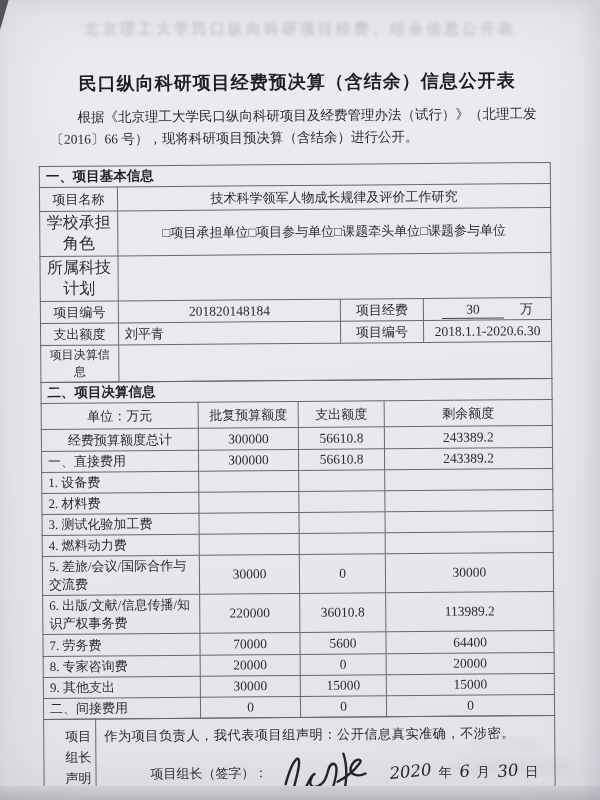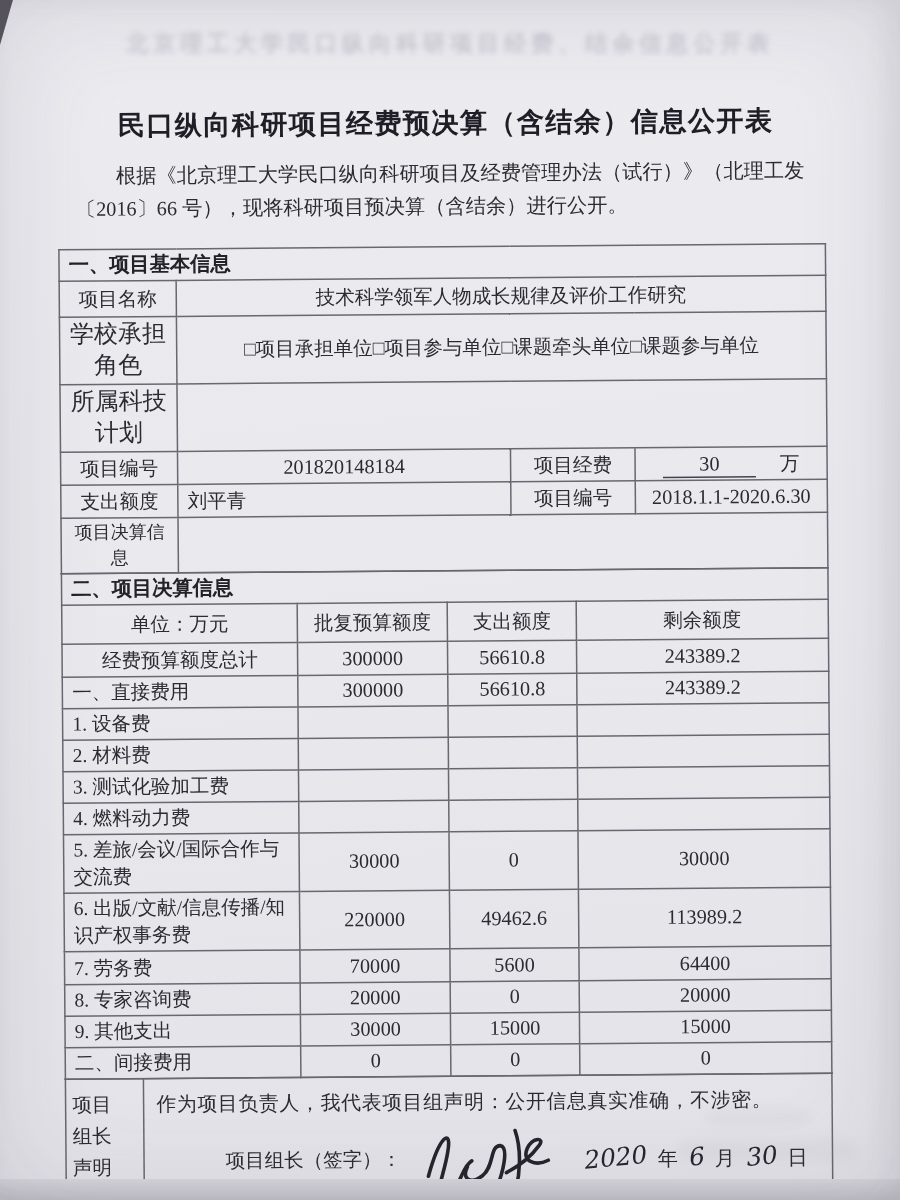--- a/index.html
+++ b/index.html
@@ -58,21 +58,21 @@
   .num { text-align:center; font-family:"Liberation Serif", serif; font-size:13.5px; }
   .h24 { height:24px; } .h21 { height:21px; } .h22 { height:22px; }
   .h26 { height:26px; } .h19 { height:19px; } .h34 { height:34px; }
 
   .fund-val {
     display:inline-block; width:62px; text-align:center;
     border-bottom:1px solid #44424c; font-size:13.5px;
   }
   .fund-unit { margin-left:16px; }
 
-  .decl-label { text-align:left; font-size:13px; line-height:21px; }
+  .decl-label { text-align:right; font-size:13px; line-height:21px; }
   .decl-label span { display:block; }
   .decl-body { position:relative; padding:8px 6px 6px 8px; height:73px; vertical-align:top; }
   .decl-line1 { font-size:13.2px; letter-spacing:.5px; }
   .decl-line2 { display:flex; align-items:center; margin:16px 0 0 46px; }
   .sig-svg { margin:-16px 0 -16px 4px; flex:0 0 auto; }
   .hw-date { margin-left:auto; padding-right:10px; display:flex; align-items:baseline; gap:7px; font-size:13.5px; }
   .hw {
     font-style:italic; font-size:16.5px; color:#26242e;
     display:inline-block; transform:rotate(-5deg);
     font-family:"DejaVu Serif", serif;
@@ -194,21 +194,21 @@
       </tr>
       <tr class="h34">
         <td class="l">5. 差旅/会议/国际合作与交流费</td>
         <td class="num">30000</td>
         <td class="num">0</td>
         <td class="num">30000</td>
       </tr>
       <tr class="h34">
         <td class="l">6. 出版/文献/信息传播/知识产权事务费</td>
         <td class="num">220000</td>
-        <td class="num">49462.6</td>
+        <td class="num">36010.8</td>
         <td class="num">113989.2</td>
       </tr>
       <tr class="h22">
         <td class="l">7. 劳务费</td>
         <td class="num">70000</td>
         <td class="num">5600</td>
         <td class="num">64400</td>
       </tr>
       <tr class="h21">
         <td class="l">8. 专家咨询费</td>

